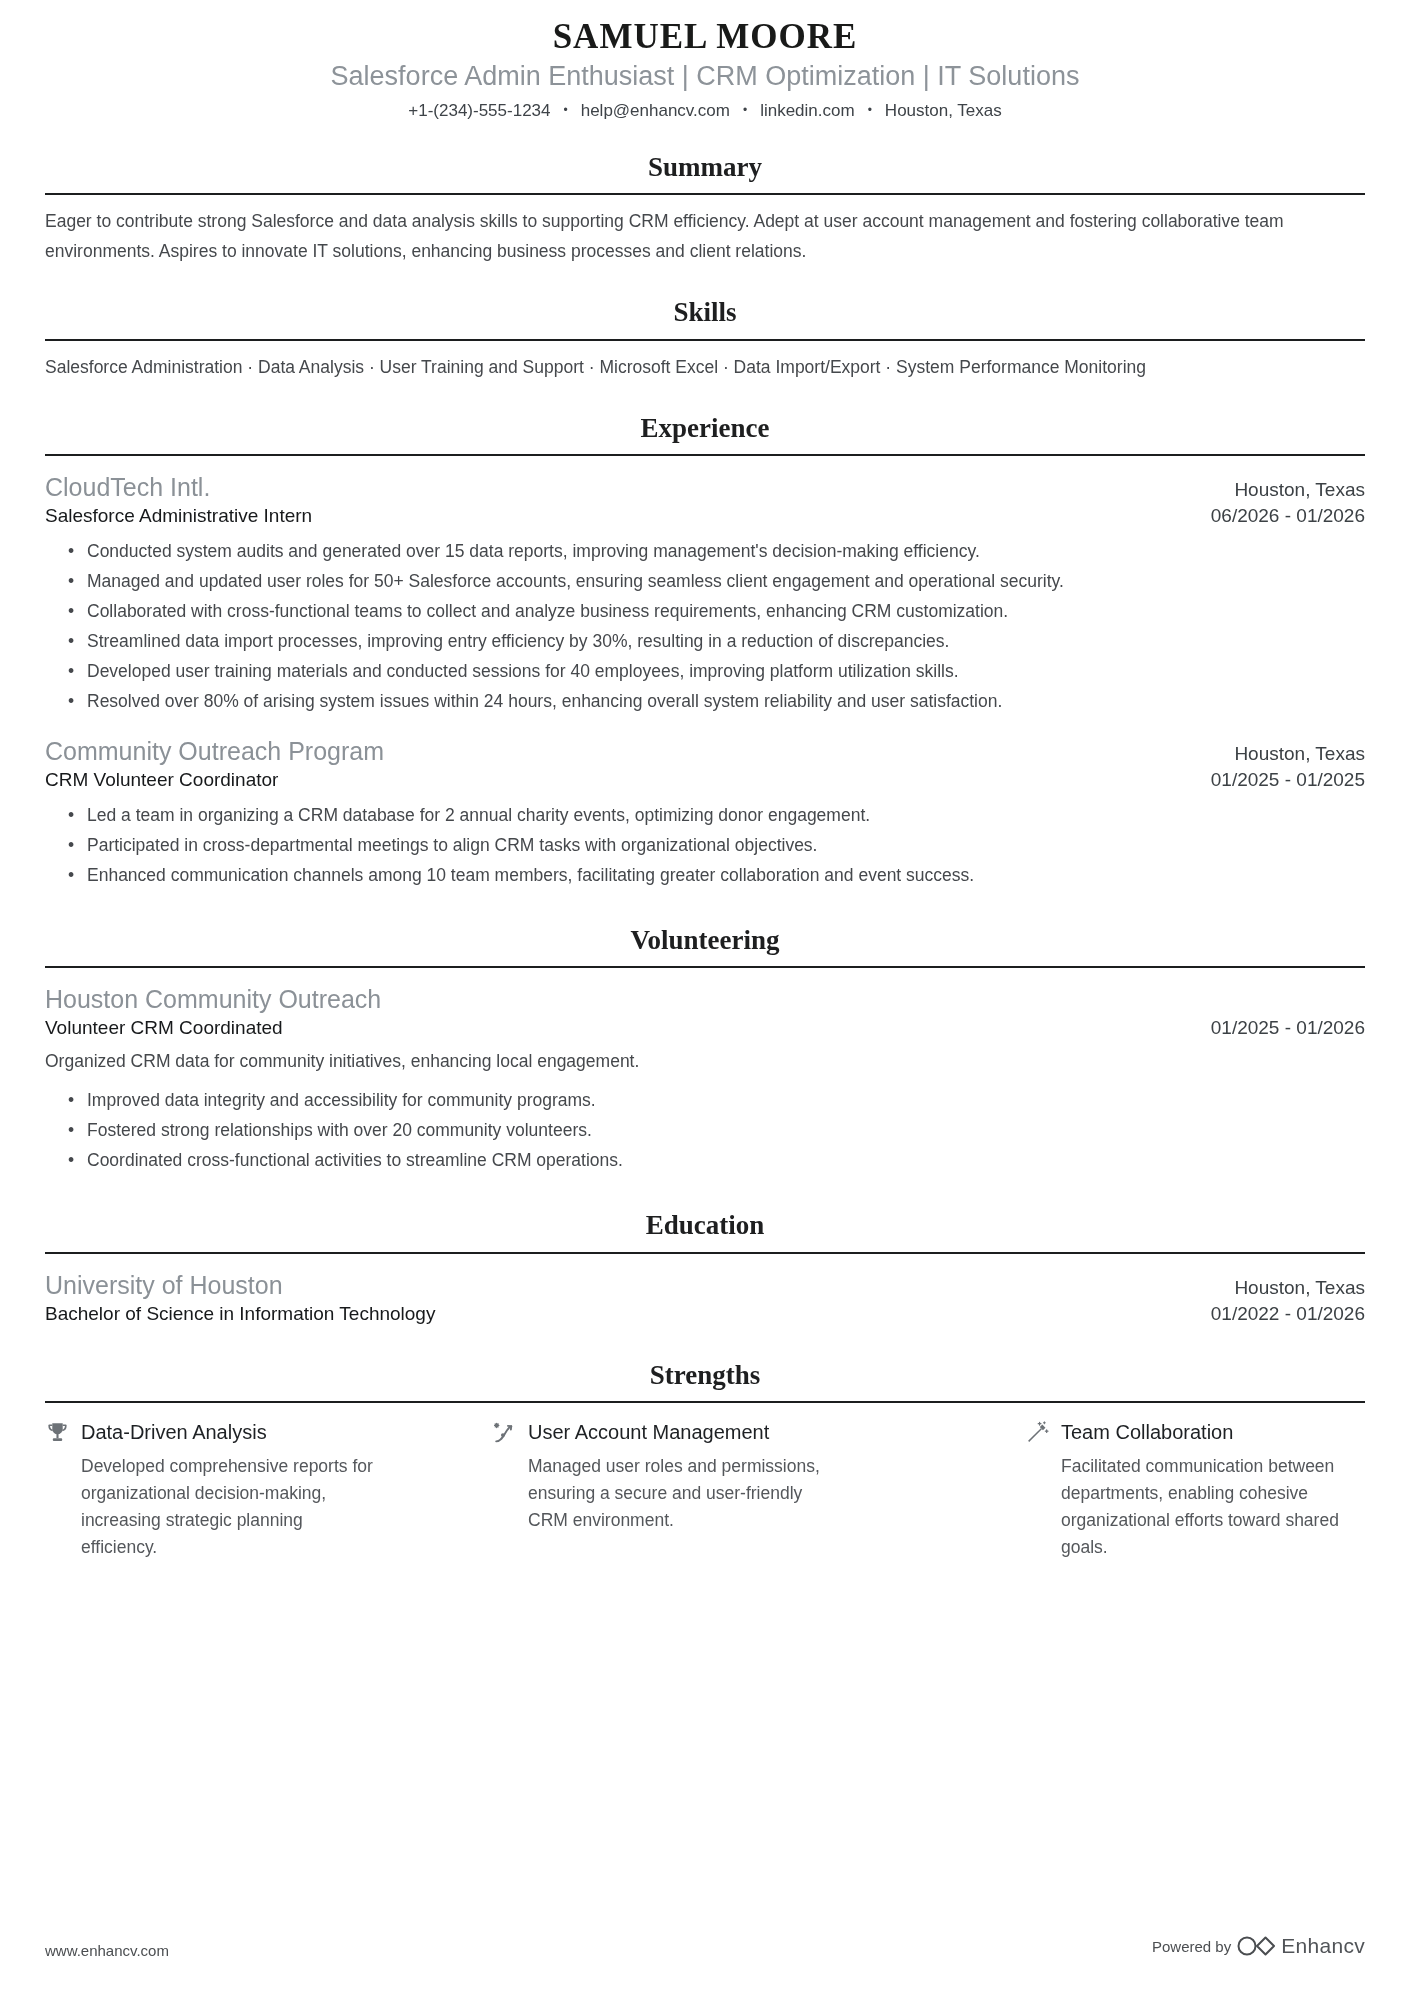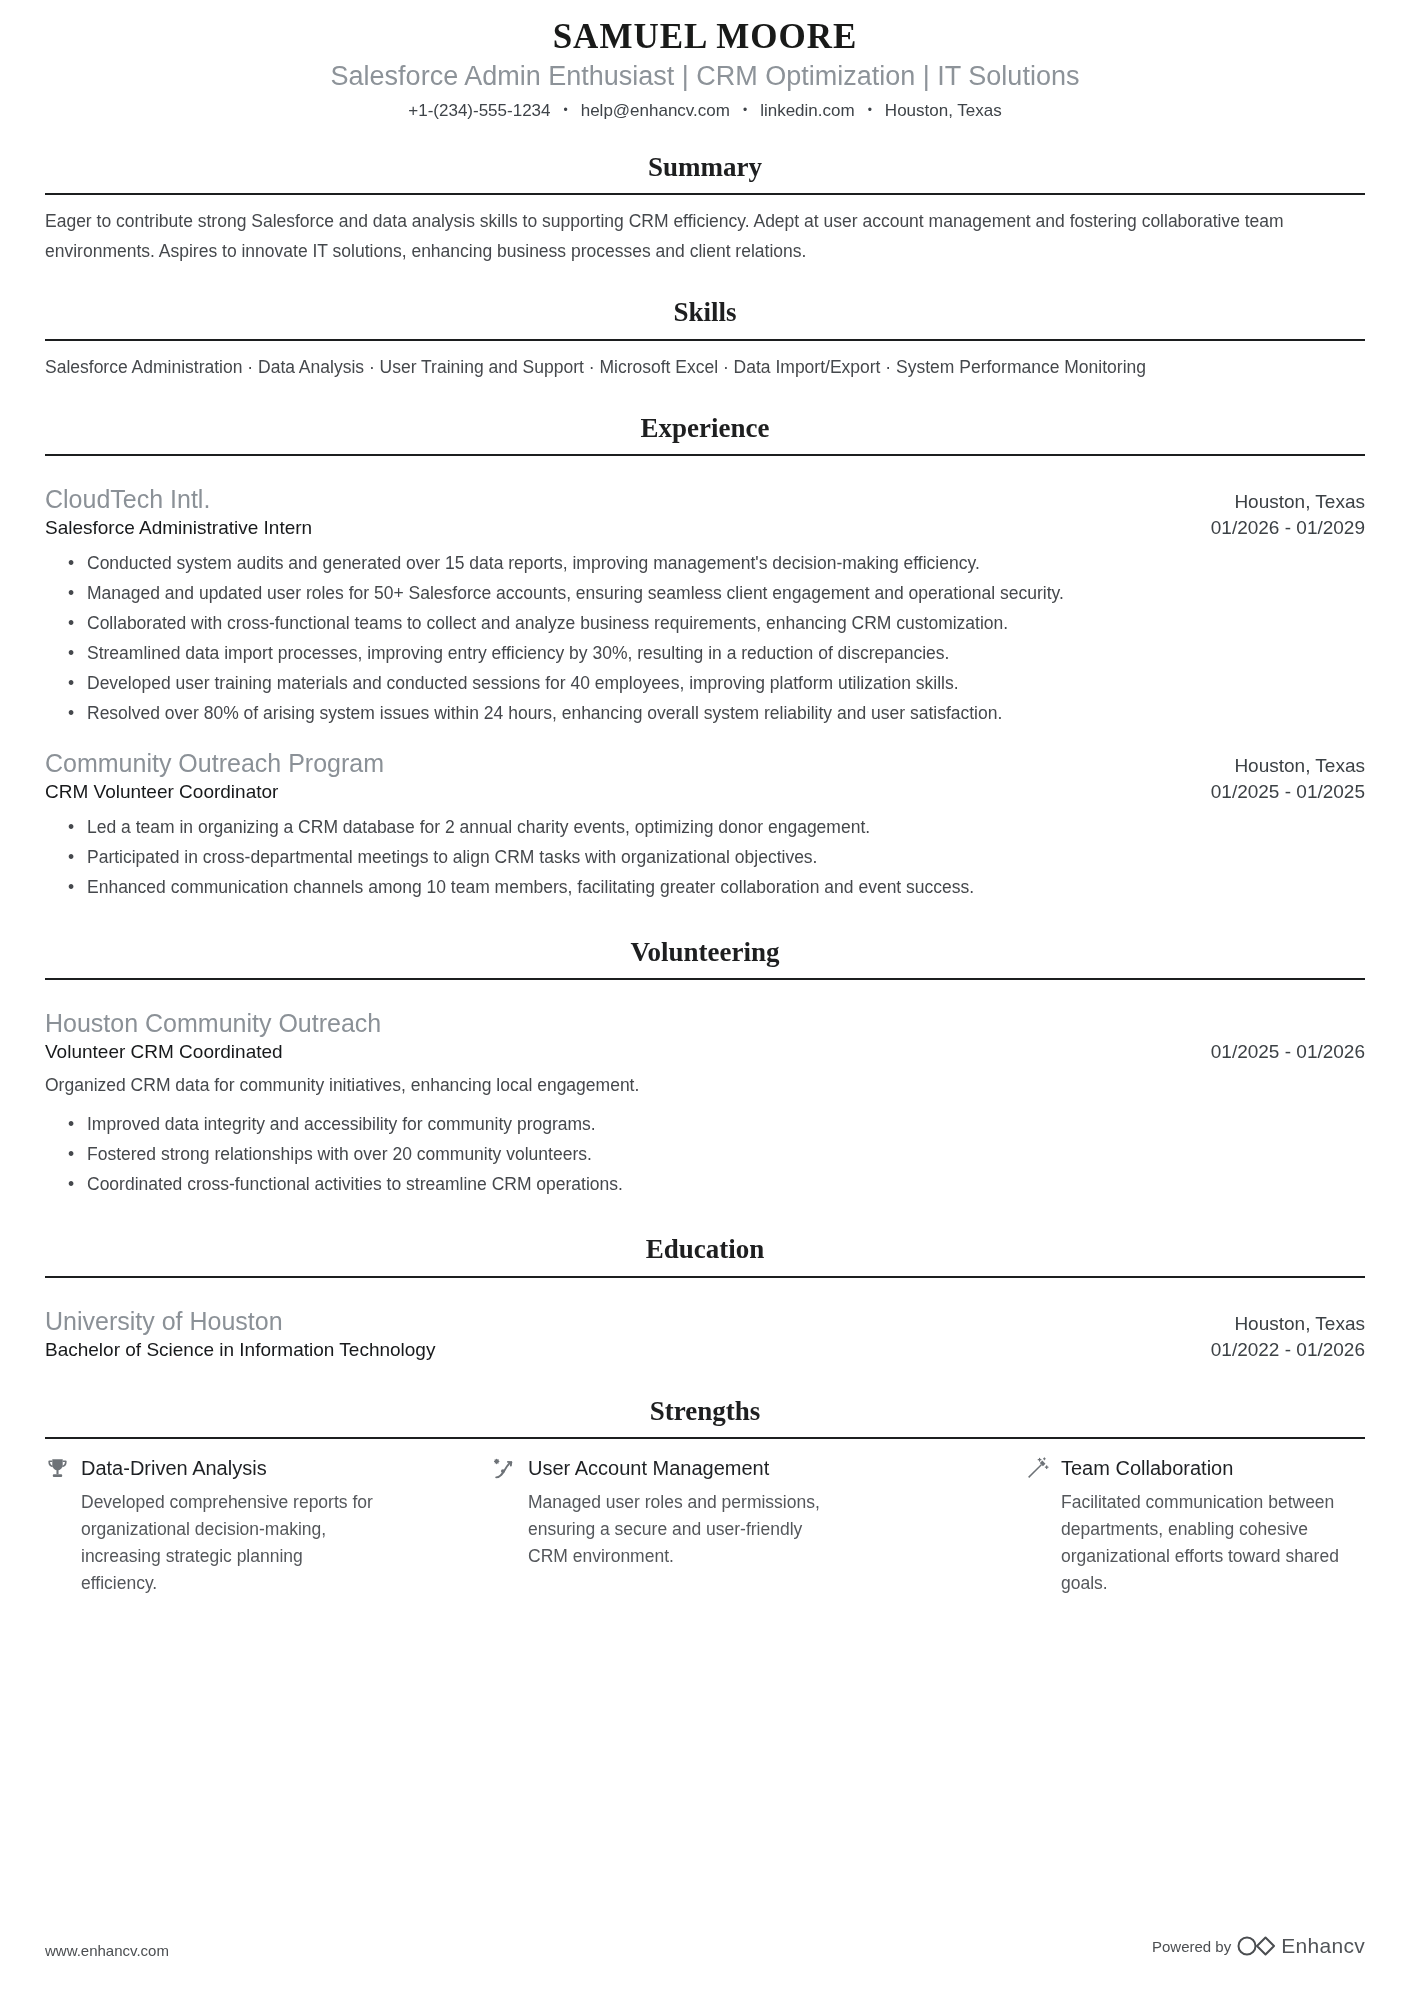--- a/index.html
+++ b/index.html
@@ -24,21 +24,21 @@
   
   .section-heading {
     font-family:"Liberation Serif", serif; font-weight:700;
     font-size:27px; color:#1e1f20; text-align:center; line-height:1.2;
   }
   .rule { border:none; border-top:2px solid #1c1e1f; margin:10px 0 0 0; }
   .sec { margin-top:30px; }
   .sec-lg { margin-top:34px; }
   .body-text { margin-top:11px; font-size:17.5px; line-height:30px; color:#45484c; }
   
-  .entry { margin-top:28px; }
+  .entry { margin-top:16px; }
   .entry-gap { margin-top:20px; }
   .entry-head { display:flex; justify-content:space-between; align-items:baseline; }
   .company { font-size:25px; color:#8b9197; line-height:30px; }
   .loc { font-size:19px; color:#3c4145; }
   .role-row { display:flex; justify-content:space-between; align-items:baseline; margin-top:3px; }
   .role { font-size:19px; color:#17191b; }
   .dates { font-size:19px; color:#3c4145; }
   ul.bullets { list-style:none; margin:9px 0 0 0; padding:0; }
   .bullets li { position:relative; padding-left:42px; font-size:17.5px; line-height:30px; color:#45484c; }
   .bullets li::before { content:"•"; position:absolute; left:23px; top:0; color:#45484c; }
@@ -94,21 +94,21 @@
     <div class="section-heading">Experience</div>
     <hr class="rule">
 
     <div class="entry">
       <div class="entry-head">
         <span class="company">CloudTech Intl.</span>
         <span class="loc">Houston, Texas</span>
       </div>
       <div class="role-row">
         <span class="role">Salesforce Administrative Intern</span>
-        <span class="dates">01/2026 - 01/2029</span>
+        <span class="dates">06/2026 - 01/2026</span>
       </div>
       <ul class="bullets">
         <li>Conducted system audits and generated over 15 data reports, improving management's decision-making efficiency.</li>
         <li>Managed and updated user roles for 50+ Salesforce accounts, ensuring seamless client engagement and operational security.</li>
         <li>Collaborated with cross-functional teams to collect and analyze business requirements, enhancing CRM customization.</li>
         <li>Streamlined data import processes, improving entry efficiency by 30%, resulting in a reduction of discrepancies.</li>
         <li>Developed user training materials and conducted sessions for 40 employees, improving platform utilization skills.</li>
         <li>Resolved over 80% of arising system issues within 24 hours, enhancing overall system reliability and user satisfaction.</li>
       </ul>
     </div>

